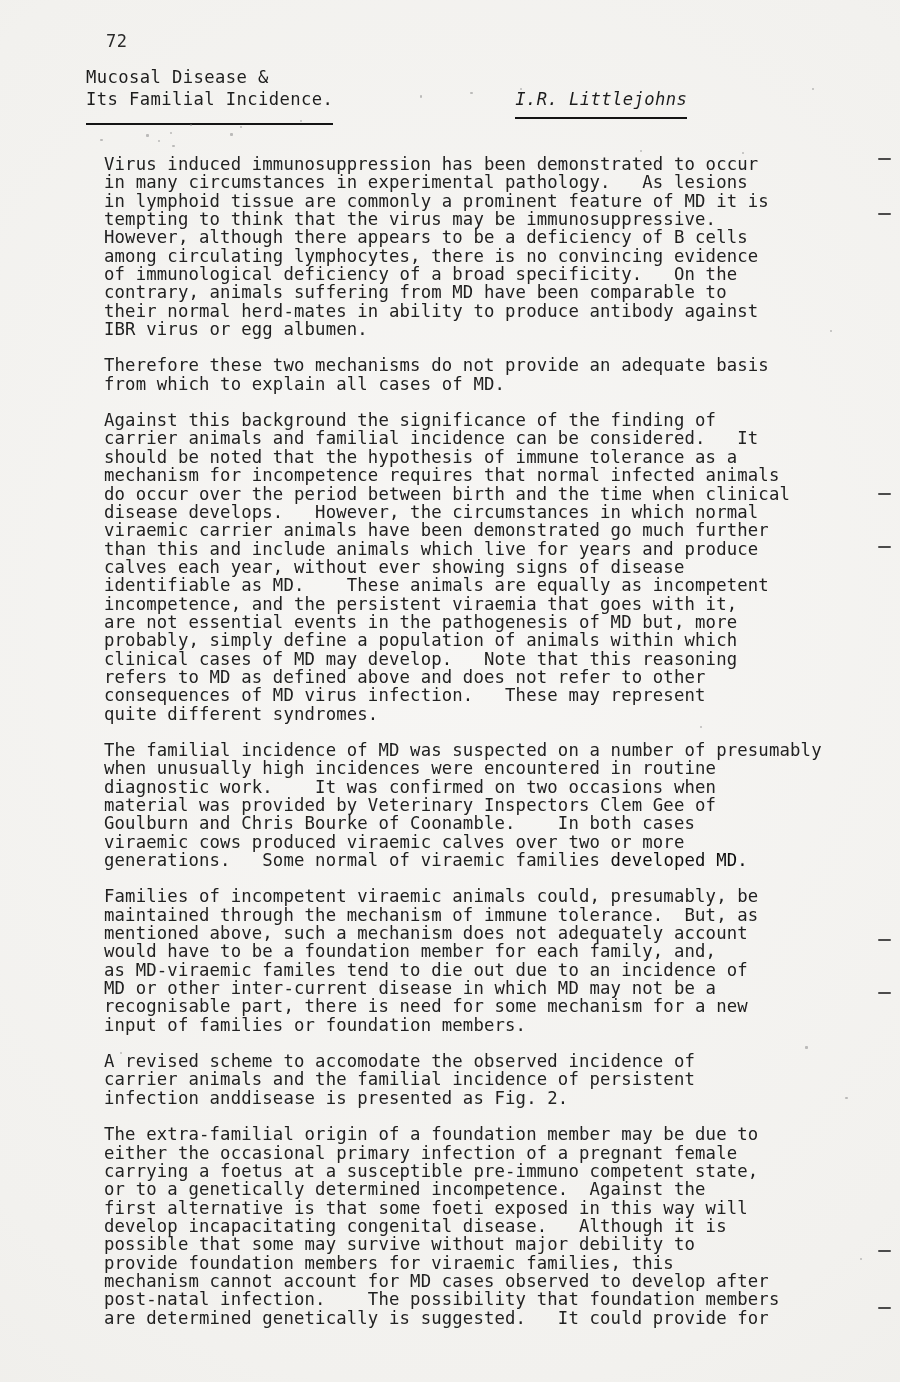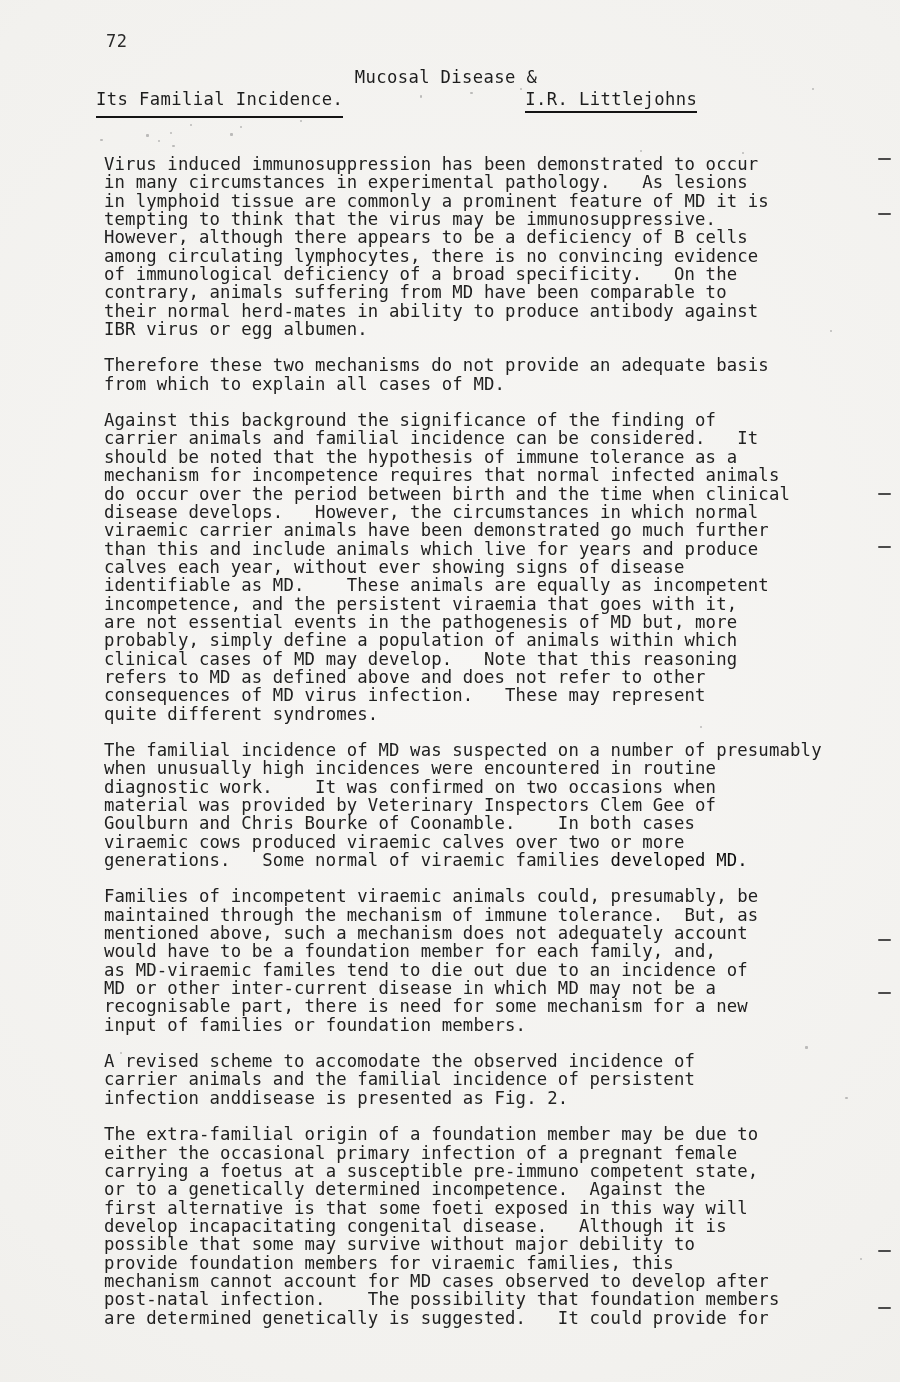--- a/index.html
+++ b/index.html
@@ -29,46 +29,46 @@
     position: absolute;
     left: 106px;
     top: 31px;
     font-size: 17px;
     letter-spacing: 0.5px;
     color: #2a2a2a;
   }
 
   .header-block {
     position: absolute;
-    left: 96px;
+    left: 86px;
     top: 66px;
     width: 700px;
-    text-align: center;
   }
   .hdr-line {
     font-size: 17.2px;
     line-height: 22px;
     letter-spacing: 0.4px;
     white-space: pre;
     color: #1d1d1d;
   }
   .hdr-row2 {
     display: flex;
     align-items: baseline;
   }
   .hdr-title-underlined {
     border-bottom: 2px solid #141414;
-    padding-bottom: 6px;
+    padding-bottom: 13px;
     display: inline-block;
   }
   .hdr-author {
     border-bottom: 2px solid #141414;
-    padding-bottom: 1px;
+    padding-bottom: 7px;
     display: inline-block;
     margin-left: 182px;
+    font-style: italic;
   }
 
   .body-block {
     position: absolute;
     left: 104px;
     top: 155px;
     width: 760px;
   }
   .para {
     margin: 0 0 18px 0;

